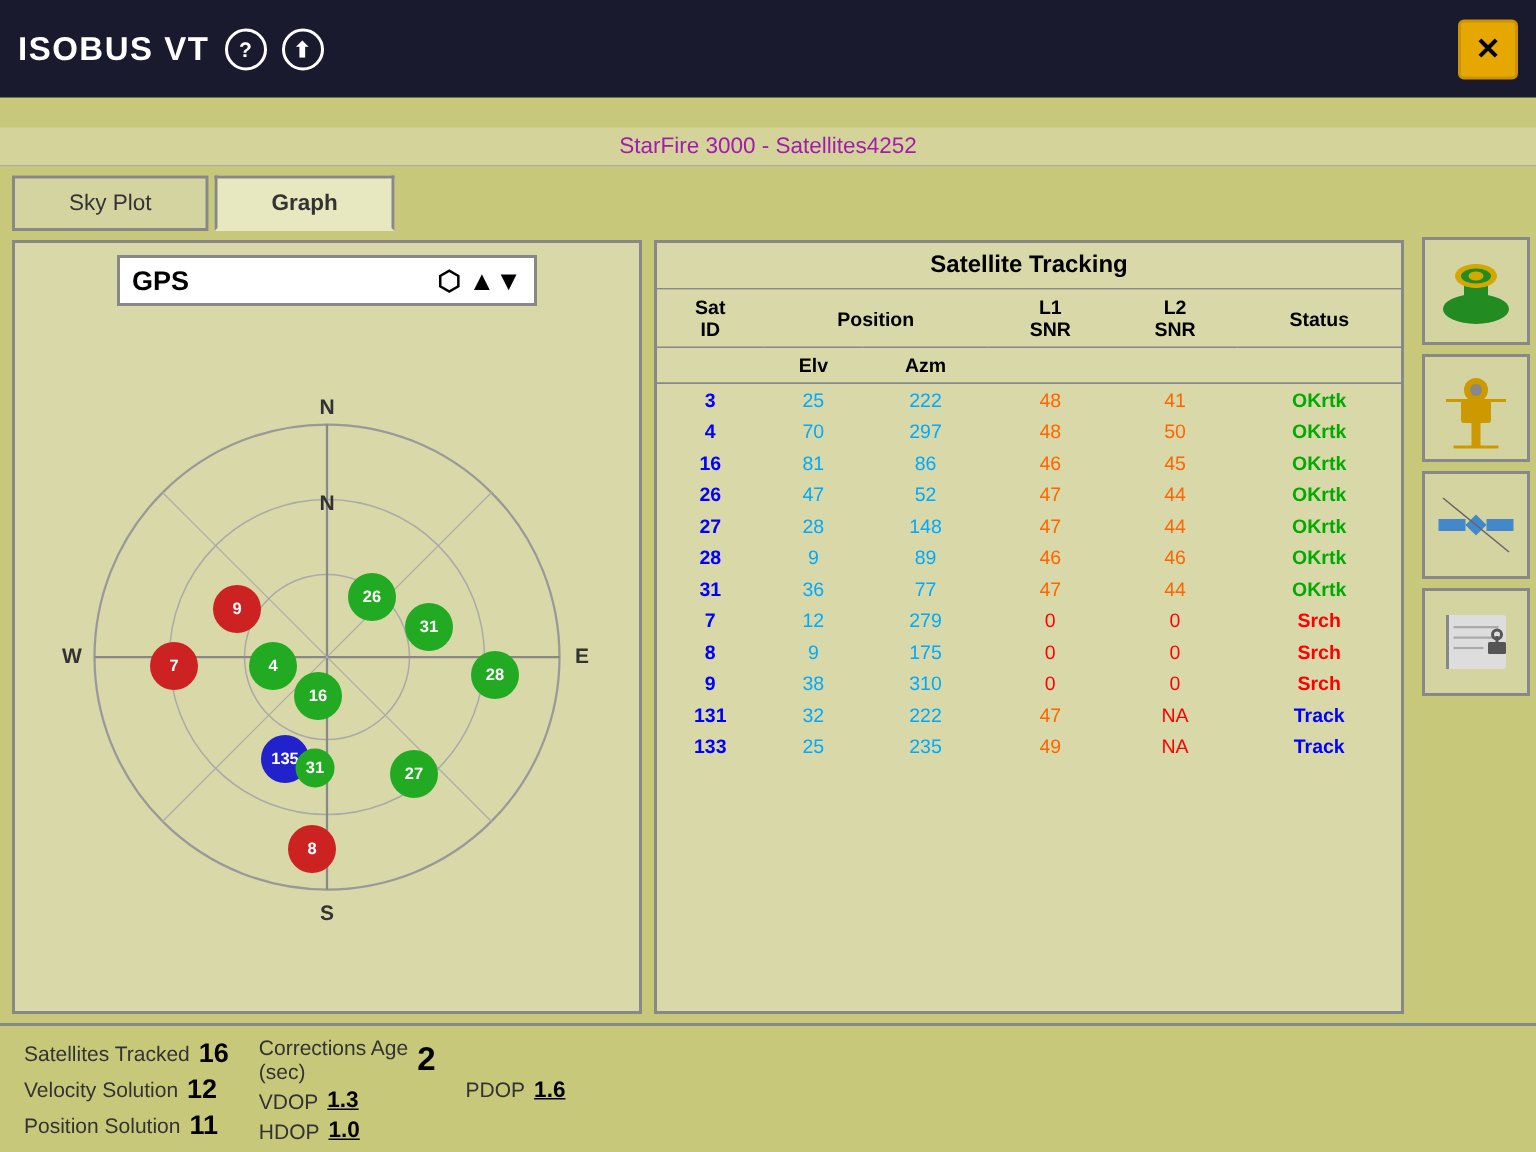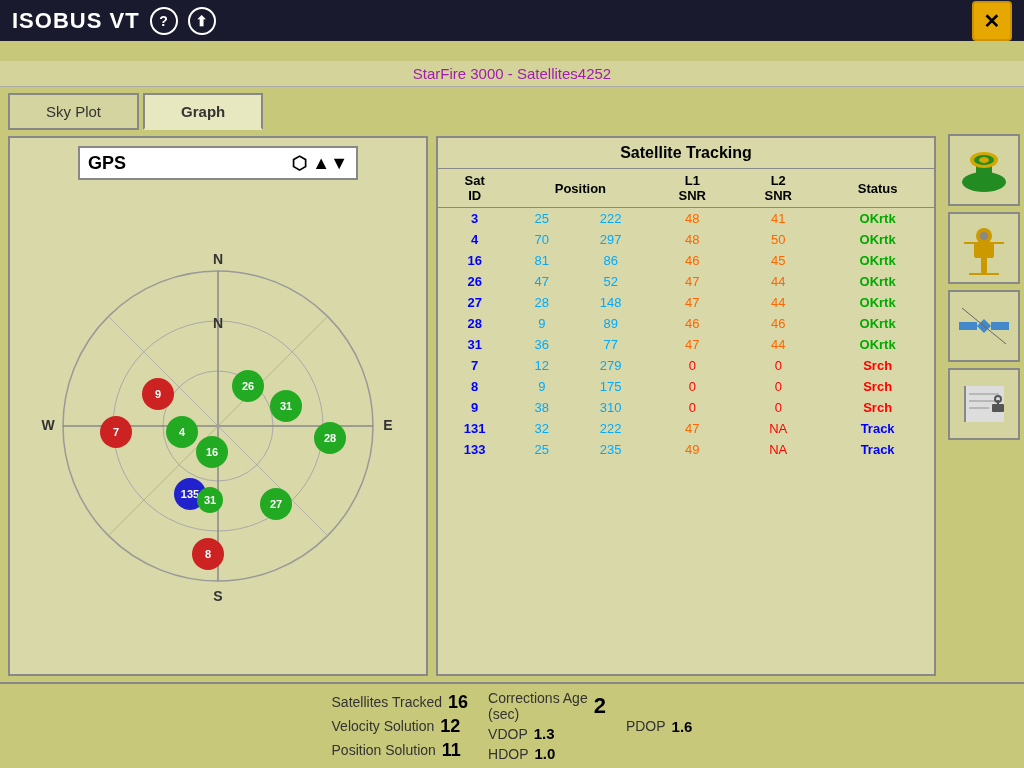--- a/index.html
+++ b/index.html
@@ -13,21 +13,21 @@
     #app {
       width: 1024px;
       height: 768px;
       display: flex;
       flex-direction: column;
       background: #c8c87a;
     }
     
     #header {
       background: #1a1a2e;
-      height: 41px;
+      height: 65px;
       display: flex;
       align-items: center;
       padding: 0 12px;
       gap: 10px;
     }
     #header-title {
       color: white;
       font-size: 22px;
       font-weight: bold;
       letter-spacing: 1px;
@@ -199,35 +199,34 @@
     }
     
     #stats-bar {
       background: #c8c87a;
       border-top: 2px solid #888;
       padding: 6px 16px;
       display: flex;
       gap: 20px;
       align-items: center;
       font-size: 14px;
-      justify-content: center;
     }
     .stat-group {
       display: flex;
       flex-direction: column;
       gap: 3px;
     }
     .stat-row {
       display: flex;
       align-items: center;
       gap: 6px;
     }
     .stat-label { color: #333; }
     .stat-value { color: #000; font-size: 18px; font-weight: bold; }
-    .stat-value-sm { color: #000; font-size: 15px; font-weight: bold; }
+    .stat-value-sm { color: #000; font-size: 15px; font-weight: bold; text-decoration: underline; }
 
     
     svg#sky-svg {
       width: 360px;
       height: 360px;
     }
     .compass-label {
       font-size: 14px;
       font-weight: bold;
       fill: #333;
@@ -331,20 +330,28 @@
         <div id="tracking-table">
           <table>
             <thead>
               <tr>
                 <th>Sat<br>ID</th>
                 <th colspan="2">Position</th>
                 <th>L1<br>SNR</th>
                 <th>L2<br>SNR</th>
                 <th>Status</th>
               </tr>
+              <tr>
+                <th></th>
+                <th>Elv</th>
+                <th>Azm</th>
+                <th></th>
+                <th></th>
+                <th></th>
+              </tr>
             </thead>
             <tbody id="sat-rows">
             <tr>
       <td class="sat-id">3</td>
       <td class="pos-val">25</td>
       <td class="pos-val">222</td>
       <td class="snr-val">48</td>
       <td class="snr-val">41</td>
       <td class="status-ok">OKrtk</td>
     </tr>

